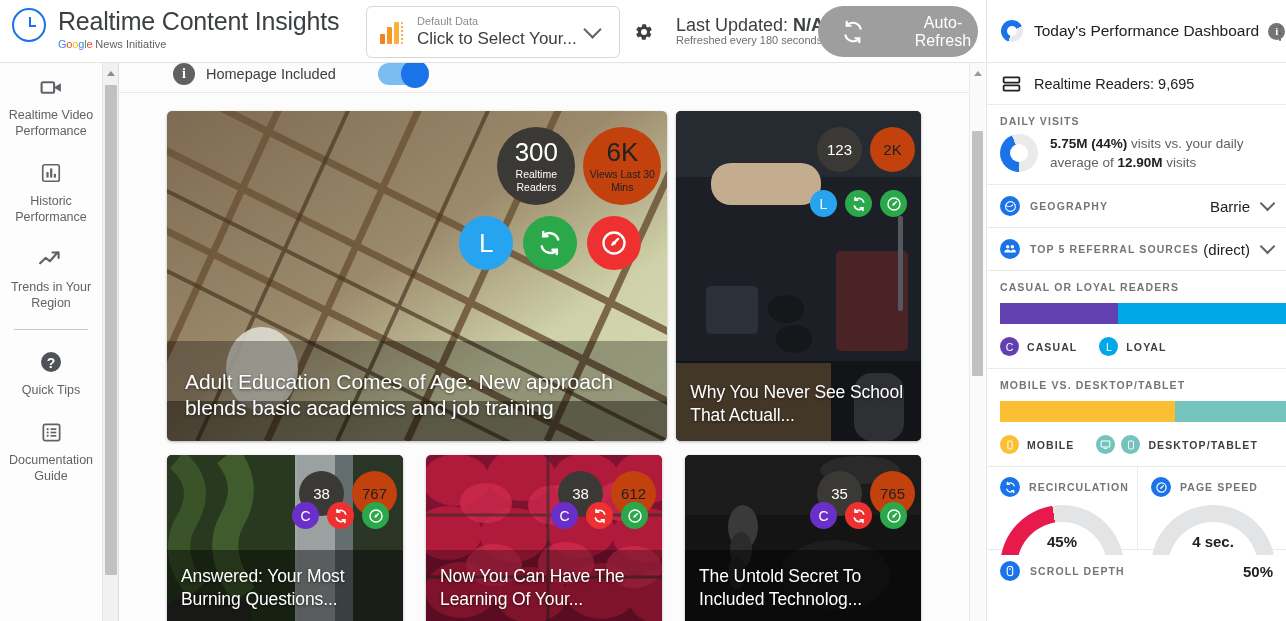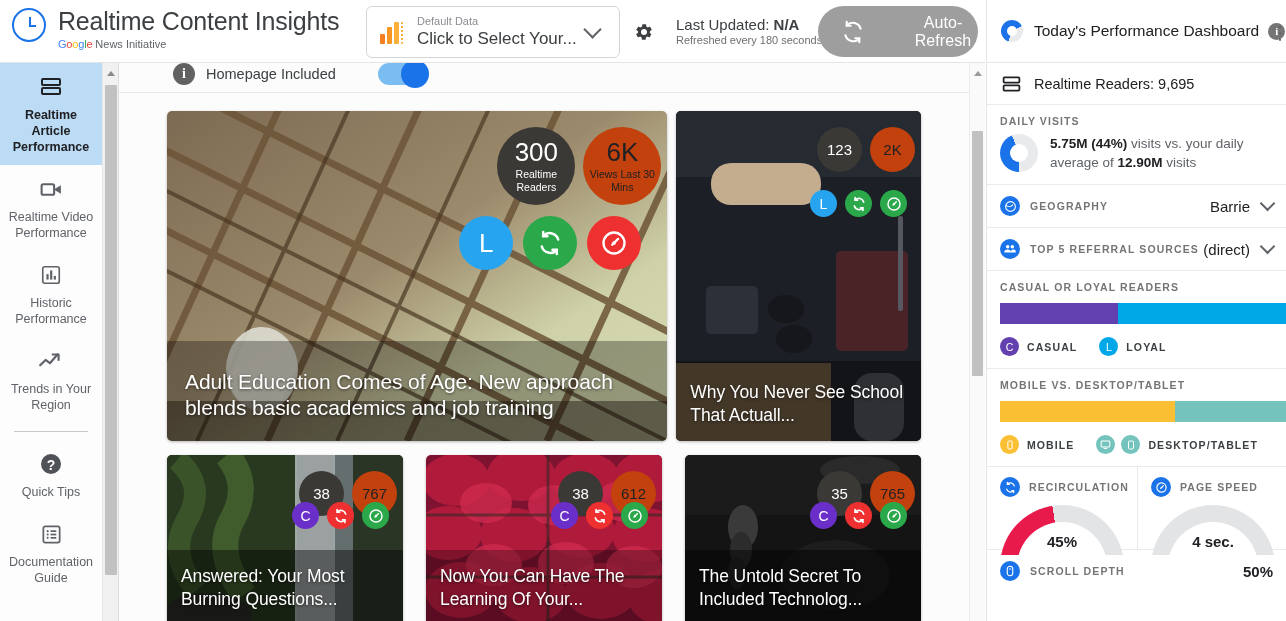--- a/index.html
+++ b/index.html
@@ -66,21 +66,21 @@
   .ds-label { font-size: 11px; color: #8a8d91; line-height: 13px; }
   .ds-value { font-size: 17px; color: #3c4043; line-height: 22px; white-space: nowrap; }
   .chev {
     width: 13px; height: 13px; border-right: 2px solid #5f6368; border-bottom: 2px solid #5f6368;
     transform: rotate(45deg); margin-right: 20px; flex: none; margin-top:-5px;
   }
   .gear {
     position: absolute; left: 634px; top: 22px; width: 20px; height: 20px; cursor: pointer;
   }
   .updated { position: absolute; left: 676px; top: 17px; }
-  .updated .u1 { font-size: 15px; color: #3c4043; line-height: 16px; }
+  .updated .u1 { font-size: 18px; color: #3c4043; line-height: 16px; }
   .updated .u1 b { font-weight: 700; }
   .updated .u2 { font-size: 11px; color: #6b6f73; line-height: 14px; }
   .refresh-btn {
     position: absolute; left: 818px; top: 6px; width: 160px; height: 51px;
     background: #9e9e9e; border-radius: 26px; color: #fff;
     display: flex; align-items: center; cursor: pointer; border: none; gap: 32px;
   }
   .refresh-btn .rtxt { font-size: 16px; margin-left: 10px; letter-spacing: .1px; }
   .rsync { width: 26px; height: 26px; margin-left: 22px; flex:none; }
 
@@ -329,29 +329,20 @@
             <path d="M5 15a7.5 7.5 0 0 0 12.6 3.2"></path>
           <path d="M6.2 2.6v3.6h3.6"></path>
             <path d="M17.8 21.4v-3.6h-3.6"></path>
         </svg>
       </span>
       <span class="rtxt">Auto-Refresh</span>
     </button>
   </div>
 
   <div class="sidebar">
-    <div class="nav-item active">
-      <div class="nav-icon">
-        <svg viewBox="0 0 24 24" width="24" height="24" fill="none" stroke="#202124" stroke-width="2">
-          <rect x="3" y="4" width="18" height="6" rx="1"></rect>
-            <rect x="3" y="13" width="18" height="6" rx="1"></rect>
-        </svg>
-      </div>
-      <div>Realtime Article Performance</div>
-    </div>
 
     <div class="nav-item">
       <div class="nav-icon">
         <svg viewBox="0 0 24 24" width="25" height="25" fill="none" stroke="#5f6368" stroke-width="2">
           <rect x="2.5" y="7" width="12" height="10" rx="1.5"></rect>
             <path d="M15 11.5 21 8v8l-6-3.5z" fill="#5f6368" stroke="none"></path>
         </svg>
       </div>
       <div>Realtime Video Performance</div>
     </div>

